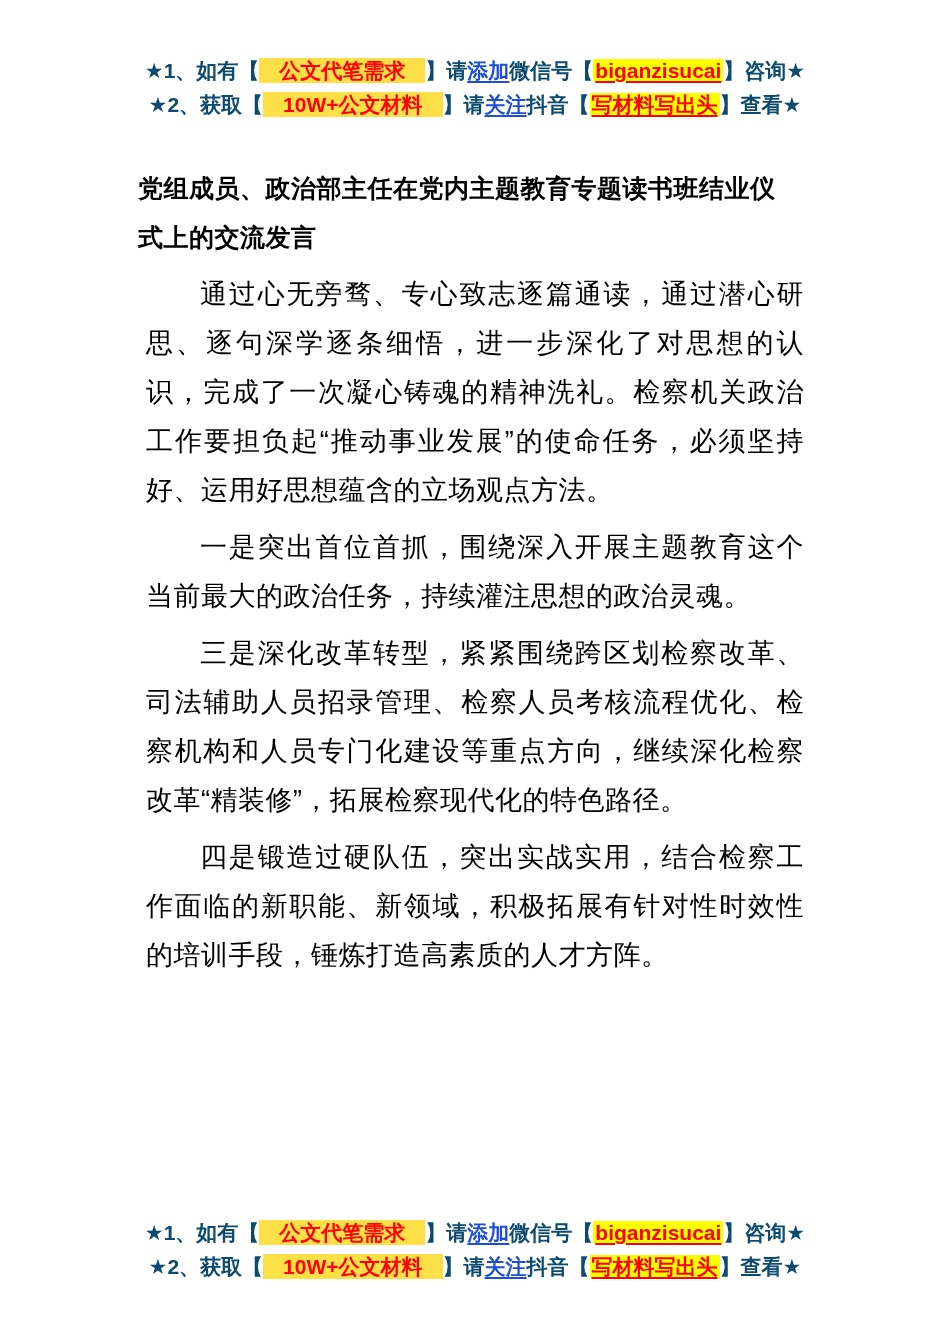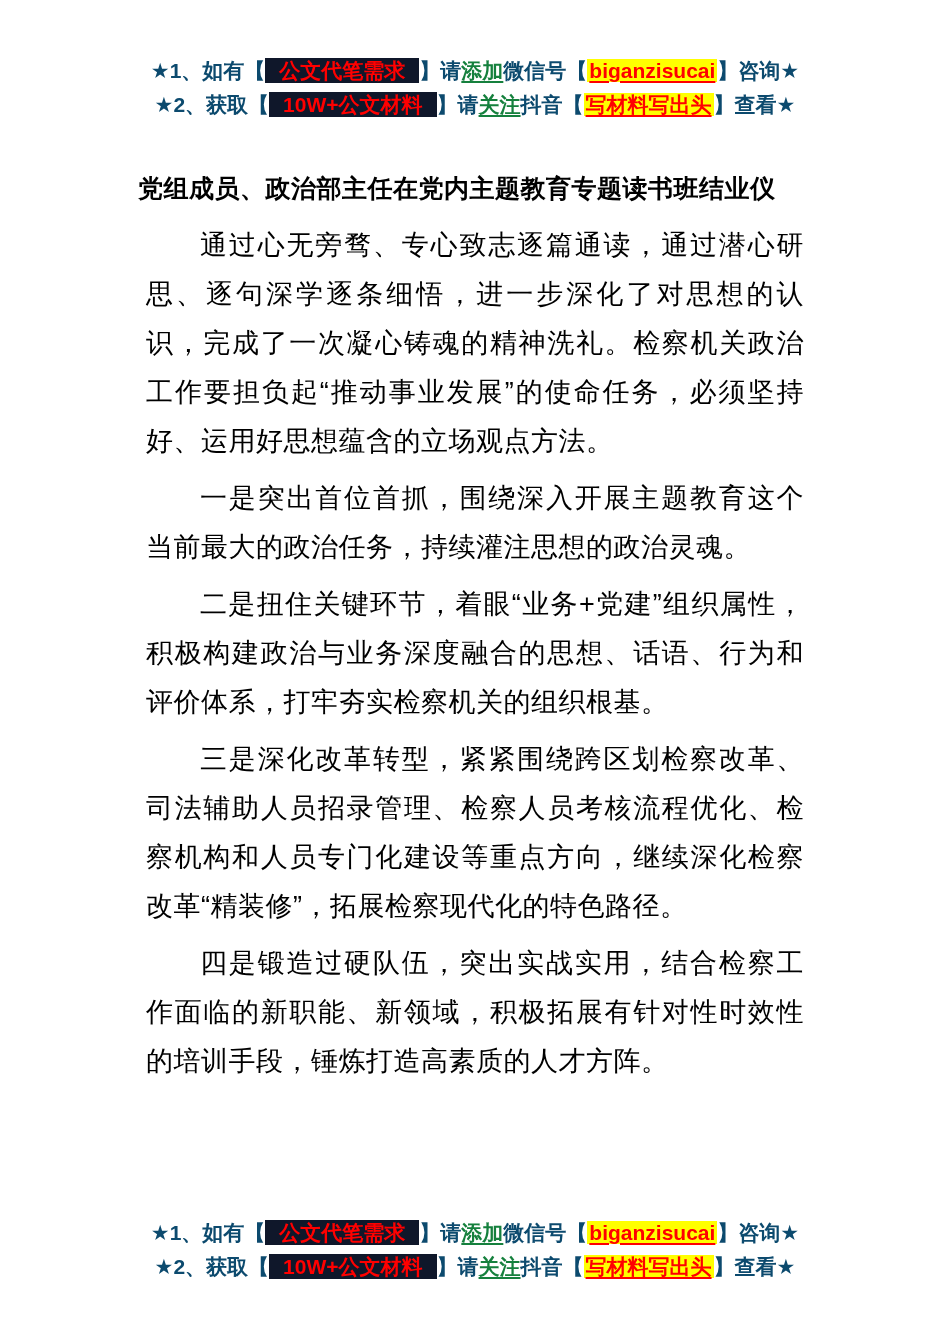--- a/index.html
+++ b/index.html
@@ -21,30 +21,30 @@
     font-size: 21px;
     font-weight: bold;
     line-height: 34px;
     color: #000000;
   }
   .promo-top { padding-top: 54px; }
   .promo-bottom { position: absolute; left: 0; right: 0; top: 1216px; }
   .promo-line { display: block; white-space: nowrap; }
   .seg-plain { color: #0c4a6e; }
   .seg-underline {
-    color: #15803d;
+    color: #1d4ed8;
     text-decoration: underline;
     text-underline-offset: 3px;
     text-decoration-thickness: 2px;
     text-align: right;
   }
   .seg-hl-red {
-    background: #0f172a;
+    background: #fde047;
     color: #ff0000;
-    padding: 1px 14px;
+    padding: 1px 20px;
   }
   .seg-hl-red-underline {
     background: #ffff00;
     color: #ff0000;
     padding: 0 2px;
     text-decoration: underline;
     text-underline-offset: 3px;
     text-decoration-thickness: 2px;
   }
   
@@ -83,26 +83,26 @@
   <div class="promo promo-top" id="promo-header">
       <span class="promo-line"><span class="seg-plain">★1、如有【</span><span class="seg-hl-red">公文代笔需求</span><span class="seg-plain">】请</span><span class="seg-underline">添加</span><span class="seg-plain">微信号【</span><span class="seg-hl-red-underline">biganzisucai</span><span class="seg-plain">】咨询★</span></span>
       <span class="promo-line"><span class="seg-plain">★2、获取【</span><span class="seg-hl-red">10W+公文材料</span><span class="seg-plain">】请</span><span class="seg-underline">关注</span><span class="seg-plain">抖音【</span><span class="seg-hl-red-underline">写材料写出头</span><span class="seg-plain">】查看★</span></span>
     </div>
 
   <div class="content">
 
 
     <h1 class="doc-title">
       <span class="title-line">党组成员、政治部主任在党内主题教育专题读书班结业仪</span>
+      <span class="title-line">式上的交流发言</span>
     </h1>
 
     <div class="doc-body" id="doc-body">
         <p class="body-para">通过心无旁骛、专心致志逐篇通读，通过潜心研思、逐句深学逐条细悟，进一步深化了对思想的认识，完成了一次凝心铸魂的精神洗礼。检察机关政治工作要担负起“推动事业发展”的使命任务，必须坚持好、运用好思想蕴含的立场观点方法。</p>
         <p class="body-para">一是突出首位首抓，围绕深入开展主题教育这个当前最大的政治任务，持续灌注思想的政治灵魂。</p>
-        <p class="body-para">二是扭住关键环节，着眼“业务+党建”组织属性，积极构建政治与业务深度融合的思想、话语、行为和评价体系，打牢夯实检察机关的组织根基。</p>
         <p class="body-para">三是深化改革转型，紧紧围绕跨区划检察改革、司法辅助人员招录管理、检察人员考核流程优化、检察机构和人员专门化建设等重点方向，继续深化检察改革“精装修”，拓展检察现代化的特色路径。</p>
         <p class="body-para">四是锻造过硬队伍，突出实战实用，结合检察工作面临的新职能、新领域，积极拓展有针对性时效性的培训手段，锤炼打造高素质的人才方阵。</p>
       </div>
 
   </div>
 
   <div class="promo promo-bottom" id="promo-footer">
       <span class="promo-line"><span class="seg-plain">★1、如有【</span><span class="seg-hl-red">公文代笔需求</span><span class="seg-plain">】请</span><span class="seg-underline">添加</span><span class="seg-plain">微信号【</span><span class="seg-hl-red-underline">biganzisucai</span><span class="seg-plain">】咨询★</span></span>
       <span class="promo-line"><span class="seg-plain">★2、获取【</span><span class="seg-hl-red">10W+公文材料</span><span class="seg-plain">】请</span><span class="seg-underline">关注</span><span class="seg-plain">抖音【</span><span class="seg-hl-red-underline">写材料写出头</span><span class="seg-plain">】查看★</span></span>
     </div>

